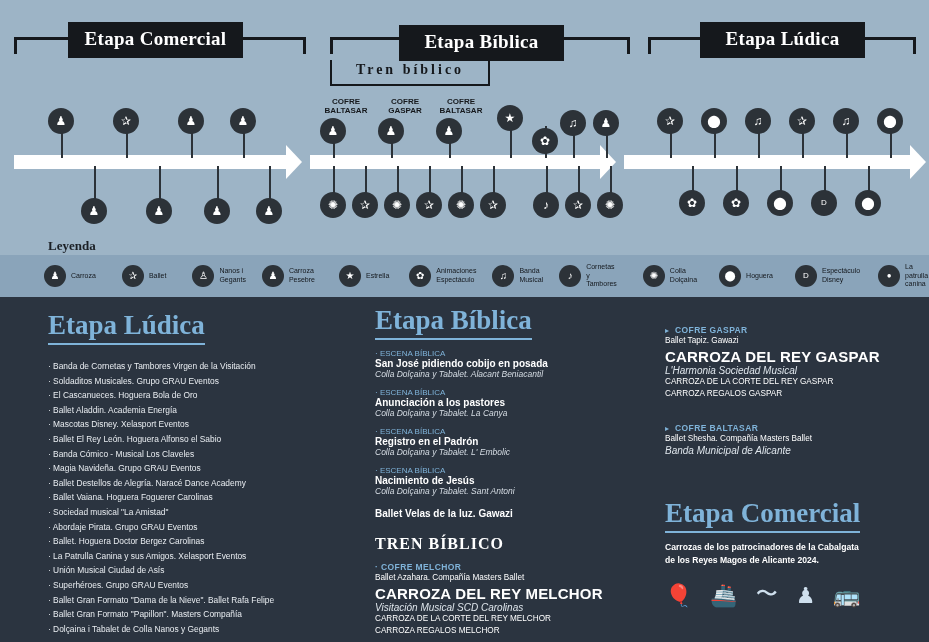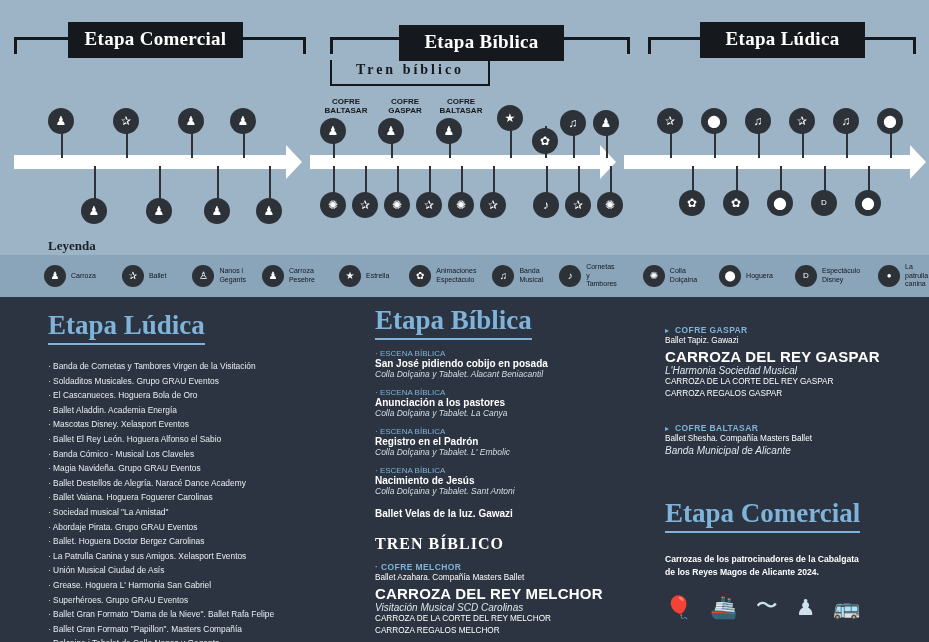--- a/index.html
+++ b/index.html
@@ -145,21 +145,21 @@
   .tren-h {
     font-family:"Liberation Serif", serif;
     color:#fff; font-size:16px; font-weight:bold;
     letter-spacing:1px; margin-top:16px;
   }
   .cofre-h { color:#7fb3d9; font-size:8.5px; font-weight:bold; letter-spacing:.4px; }
   .carroza-line { color:#fff; font-size:8.2px; line-height:12.5px; }
   .carroza-strong { color:#fff; font-size:15px; font-weight:bold; letter-spacing:.2px; }
   .carroza-em { color:#dfe6ec; font-size:10px; font-style:italic; }
   .chev { color:#7fb3d9; font-size:8px; }
-  #comercial-note { color:#fff; font-size:8.6px; font-weight:bold; line-height:13px; margin-top:20px;}
+  #comercial-note { color:#fff; font-size:8.6px; font-weight:bold; line-height:13px; margin-top:8px;}
   #comercial-icons { display:flex; gap:18px; margin-top:12px; align-items:flex-end; color:#cfe0ee; font-size:22px;}
 </style>
 </head>
 <body>
 
 <div id="timeline">
 
   <div class="bracket" style="left:14px; top:37px; width:292px;"></div>
   <div class="bracket" style="left:330px; top:37px; width:300px;"></div>
   <div class="bracket" style="left:648px; top:37px; width:268px;"></div>
@@ -342,21 +342,20 @@
       <div class="li">· Ballet El Rey León. Hoguera Alfonso el Sabio</div>
       <div class="li">· Banda Cómico - Musical Los Claveles</div>
       <div class="li">· Magia Navideña. Grupo GRAU Eventos</div>
       <div class="li">· Ballet Destellos de Alegría. Naracé Dance Academy</div>
       <div class="li">· Ballet Vaiana. Hoguera Foguerer Carolinas</div>
       <div class="li">· Sociedad musical "La Amistad"</div>
       <div class="li">· Abordaje Pirata. Grupo GRAU Eventos</div>
       <div class="li">· Ballet. Hoguera Doctor Bergez Carolinas</div>
       <div class="li">· La Patrulla Canina y sus Amigos. Xelasport Eventos</div>
       <div class="li">· Unión Musical Ciudad de Asís</div>
-      <div class="li">· Grease. Hoguera L' Harmonia San Gabriel</div>
       <div class="li">· Superhéroes. Grupo GRAU Eventos</div>
       <div class="li">· Ballet Gran Formato "Dama de la Nieve". Ballet Rafa Felipe</div>
       <div class="li">· Ballet Gran Formato "Papillon". Masters Compañía</div>
       <div class="li">· Dolçaina i Tabalet de Colla Nanos y Gegants</div>
 
     </div>
   </div>
 
   <div id="col2">
     <div class="col-title">Etapa Bíblica</div>

